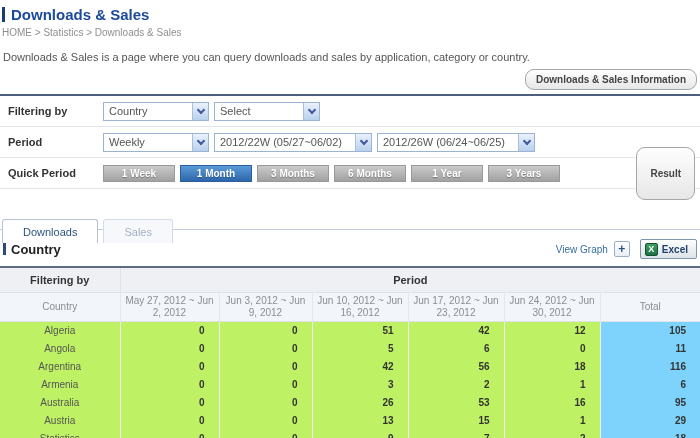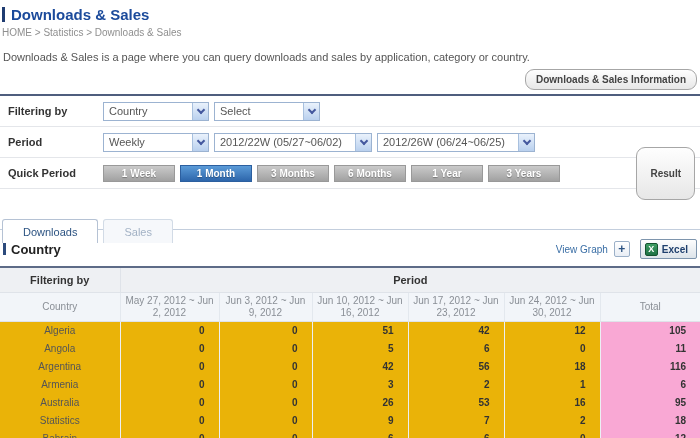--- a/index.html
+++ b/index.html
@@ -63,25 +63,25 @@
   .excel-label { font-weight:bold; font-size:10px; color:#20406e; }
 
   
   table { width:700px; border-collapse:collapse; table-layout:fixed; border-top:2px solid #5d6b87; }
   .h1 th { background:#eef0f3; font-weight:bold; color:#333; font-size:11px; height:25px;
            border-bottom:1px solid #dfe3e9; border-right:1px solid #dfe3e9; }
   .h1 th:last-child { border-right:none; }
   .h2 th { background:#f2f5f9; font-weight:normal; color:#8a8f96; font-size:10px; height:27px;
            border-bottom:1px solid #dfe3e9; border-right:1px solid #e3e8ee; line-height:12px; padding:2px 3px; }
   .h2 th:last-child { border-right:none; }
-  tbody td { height:18px; font-size:10px; border-right:1px solid #eceff4; background:#eab308; }
+  tbody td { height:18px; font-size:10px; border-right:1px solid #eceff4; background:#bef264; }
   tbody td:last-child { border-right:none; }
   td.country { text-align:center; color:#555; }
   td.val { text-align:right; padding-right:14px; font-weight:bold; color:#333; }
-  td.total { background:#f9a8d4; }
+  td.total { background:#7dd3fc; }
 </style>
 </head>
 <body>
 
 <div class="page">
 
   <div class="page-header">
     <div class="title-wrap">
       <span class="title-bar"></span>
       <span class="page-title">Downloads &amp; Sales</span>
@@ -225,20 +225,29 @@
       <tr>
         <td class="country">Australia</td>
         <td class="val">0</td>
         <td class="val">0</td>
         <td class="val">26</td>
         <td class="val">53</td>
         <td class="val">16</td>
         <td class="val total">95</td>
       </tr>
       <tr>
+        <td class="country">Austria</td>
+        <td class="val">0</td>
+        <td class="val">0</td>
+        <td class="val">13</td>
+        <td class="val">15</td>
+        <td class="val">1</td>
+        <td class="val total">29</td>
+      </tr>
+      <tr>
         <td class="country">Statistics</td>
         <td class="val">0</td>
         <td class="val">0</td>
         <td class="val">9</td>
         <td class="val">7</td>
         <td class="val">2</td>
         <td class="val total">18</td>
       </tr>
       <tr>
         <td class="country">Bahrain</td>

